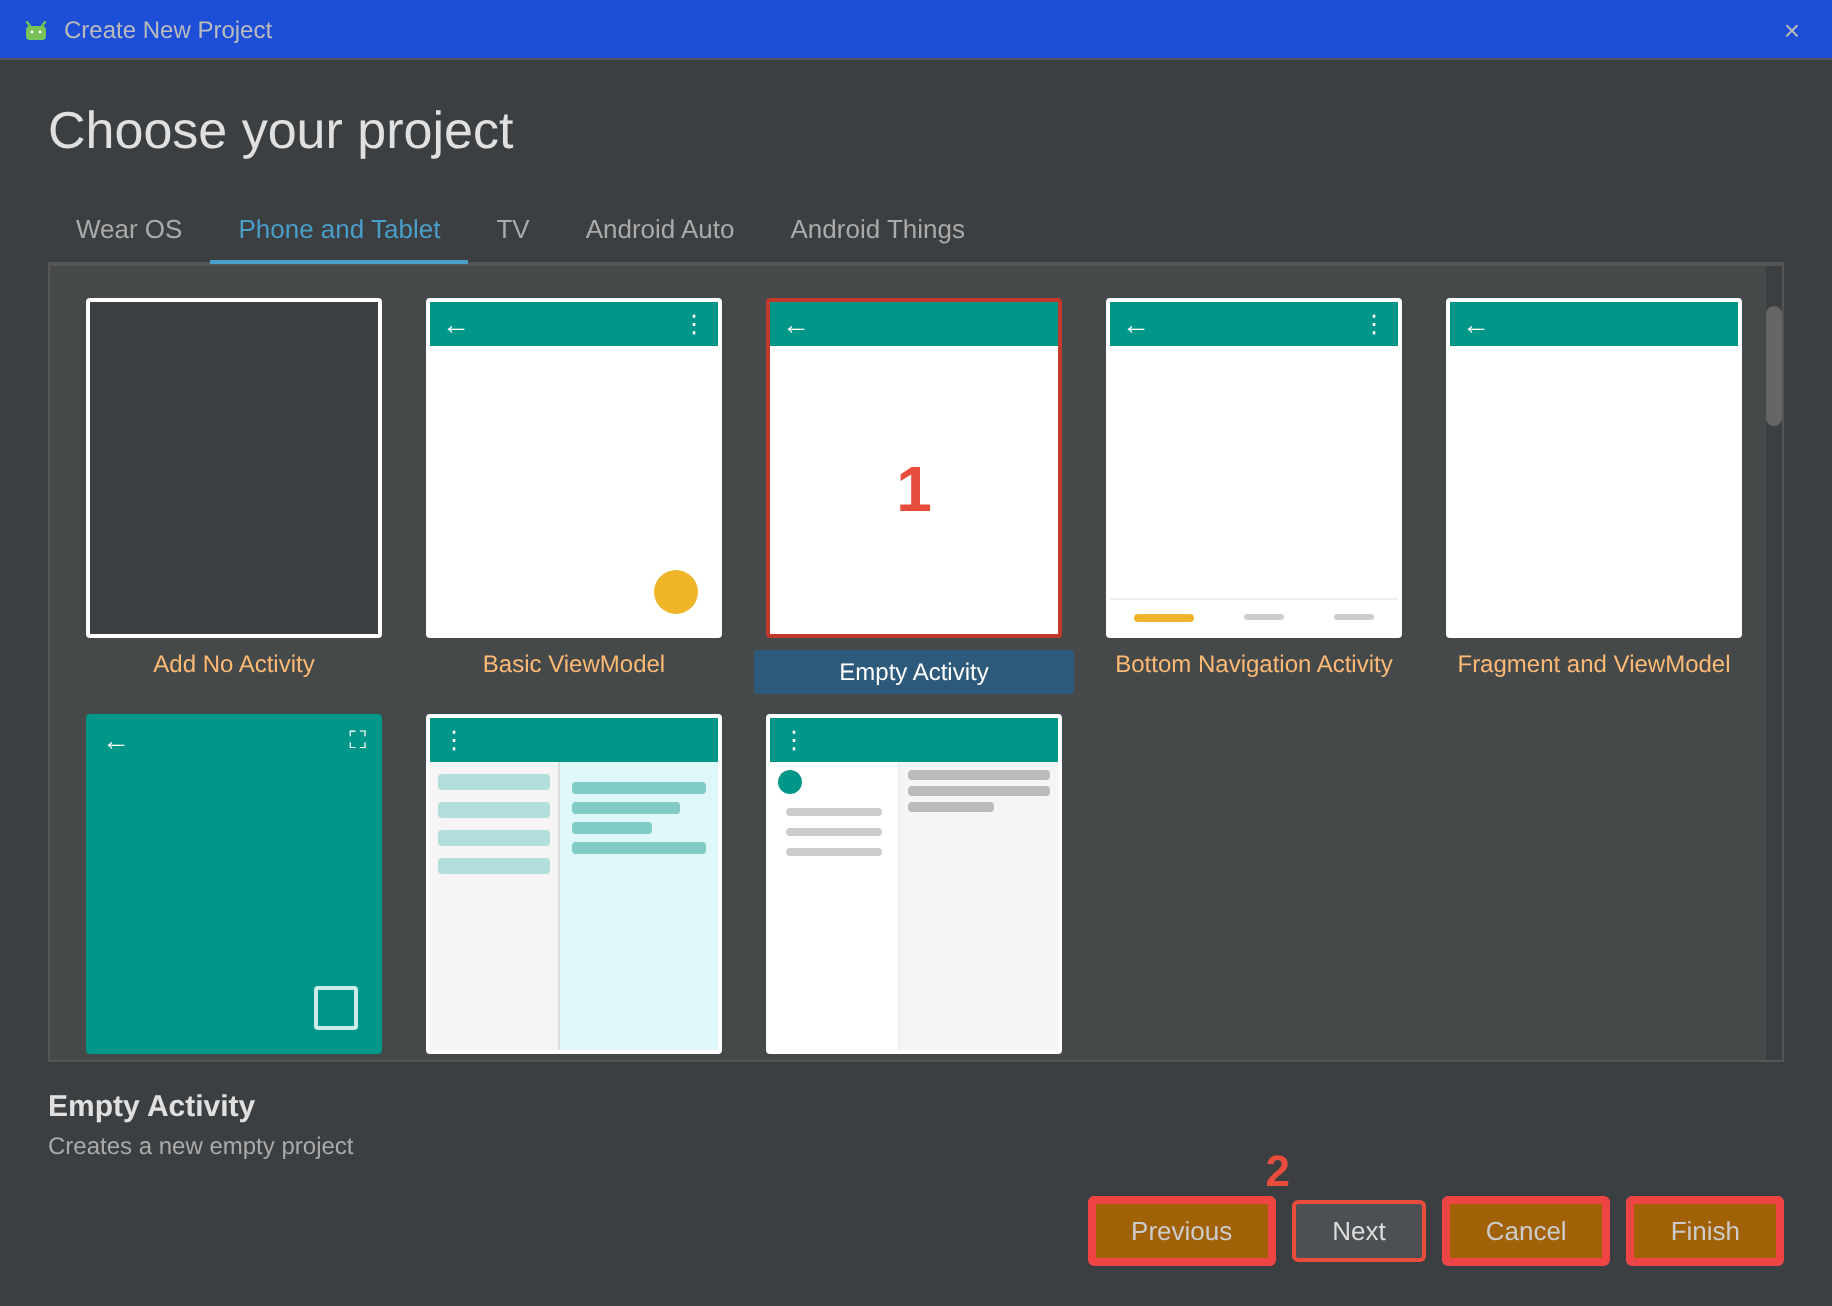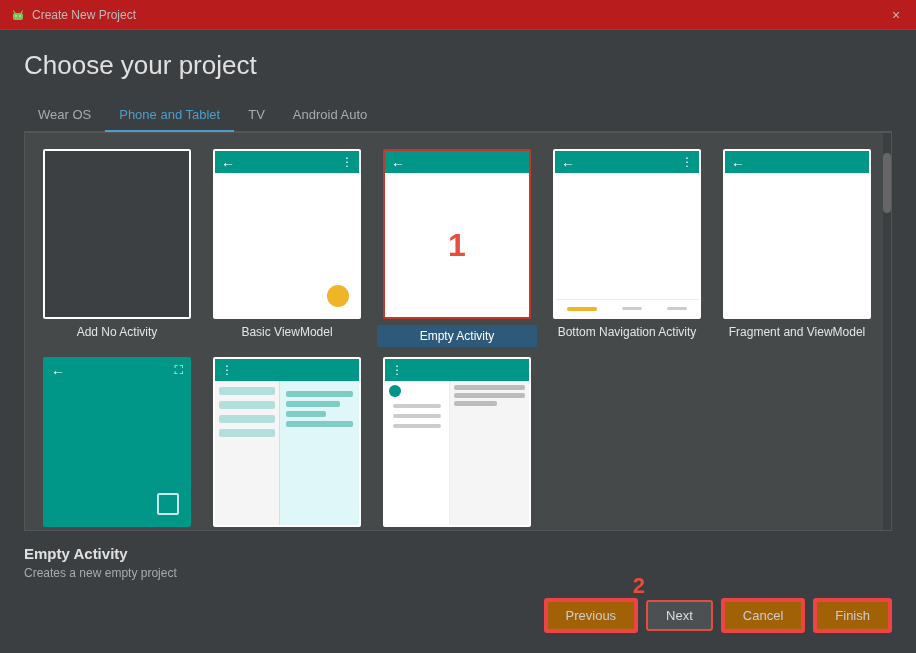--- a/index.html
+++ b/index.html
@@ -14,21 +14,21 @@
 
     .window {
       width: 916px;
       height: 653px;
       display: flex;
       flex-direction: column;
       background: #3c3f41;
     }
 
     .title-bar {
-      background: #b91c1c;
+      background: #1d4ed8;
       border-bottom: 1px solid #555;
       display: flex;
       align-items: center;
       justify-content: space-between;
       padding: 4px 10px;
       height: 30px;
       flex-shrink: 0;
     }
 
     .title-bar-left {
@@ -125,21 +125,21 @@
       position: relative;
       background: #fff;
     }
 
     .gallery-item.selected .gallery-item-thumb {
       border: 2px solid #c0392b;
     }
 
     .gallery-item-label {
       margin-top: 6px;
-      color: #e5e5e5;
+      color: #fdba74;
       font-size: 12px;
       text-align: center;
       padding: 0 4px;
     }
 
     .gallery-item.selected .gallery-item-label {
       background: #2d5a7a;
       color: #fff;
       width: 100%;
       text-align: center;
@@ -423,20 +423,21 @@
   </div>
 
   <div class="content">
     <div class="page-title">Choose your project</div>
 
     <div class="tabs">
       <div class="tab">Wear OS</div>
       <div class="tab active">Phone and Tablet</div>
       <div class="tab">TV</div>
       <div class="tab">Android Auto</div>
+      <div class="tab">Android Things</div>
     </div>
 
     <div class="gallery-container">
       <div class="gallery">
 
         <div class="gallery-item">
           <div class="gallery-item-thumb">
             <div class="add-no-activity">
             </div>
           </div>

